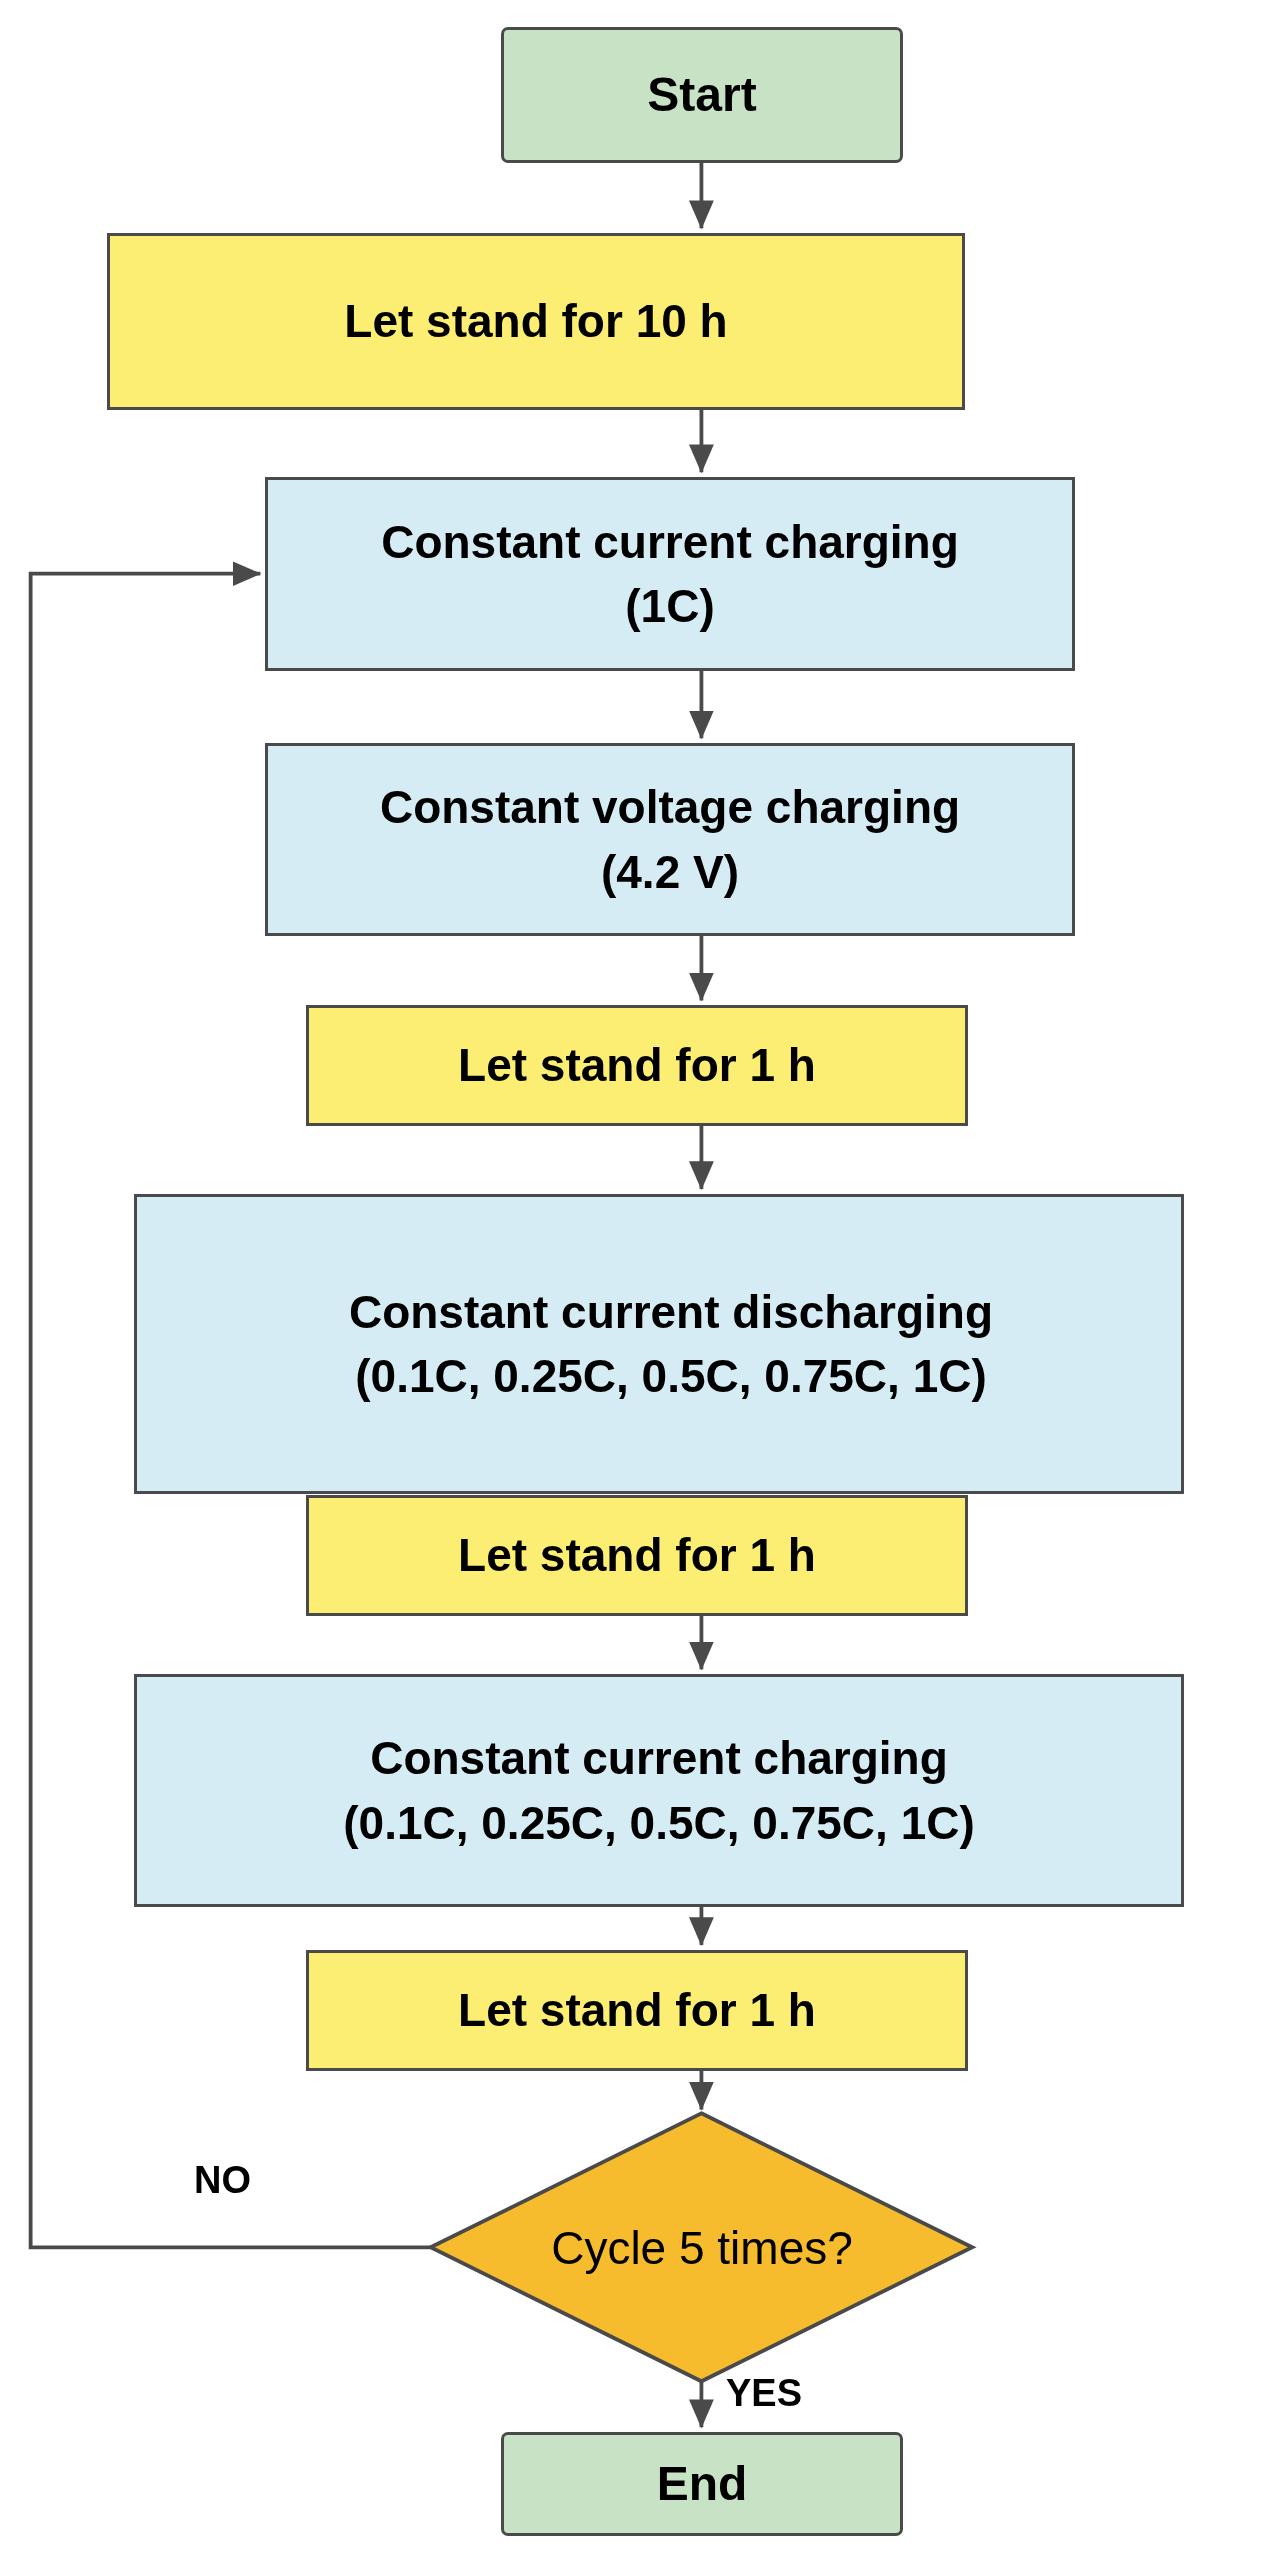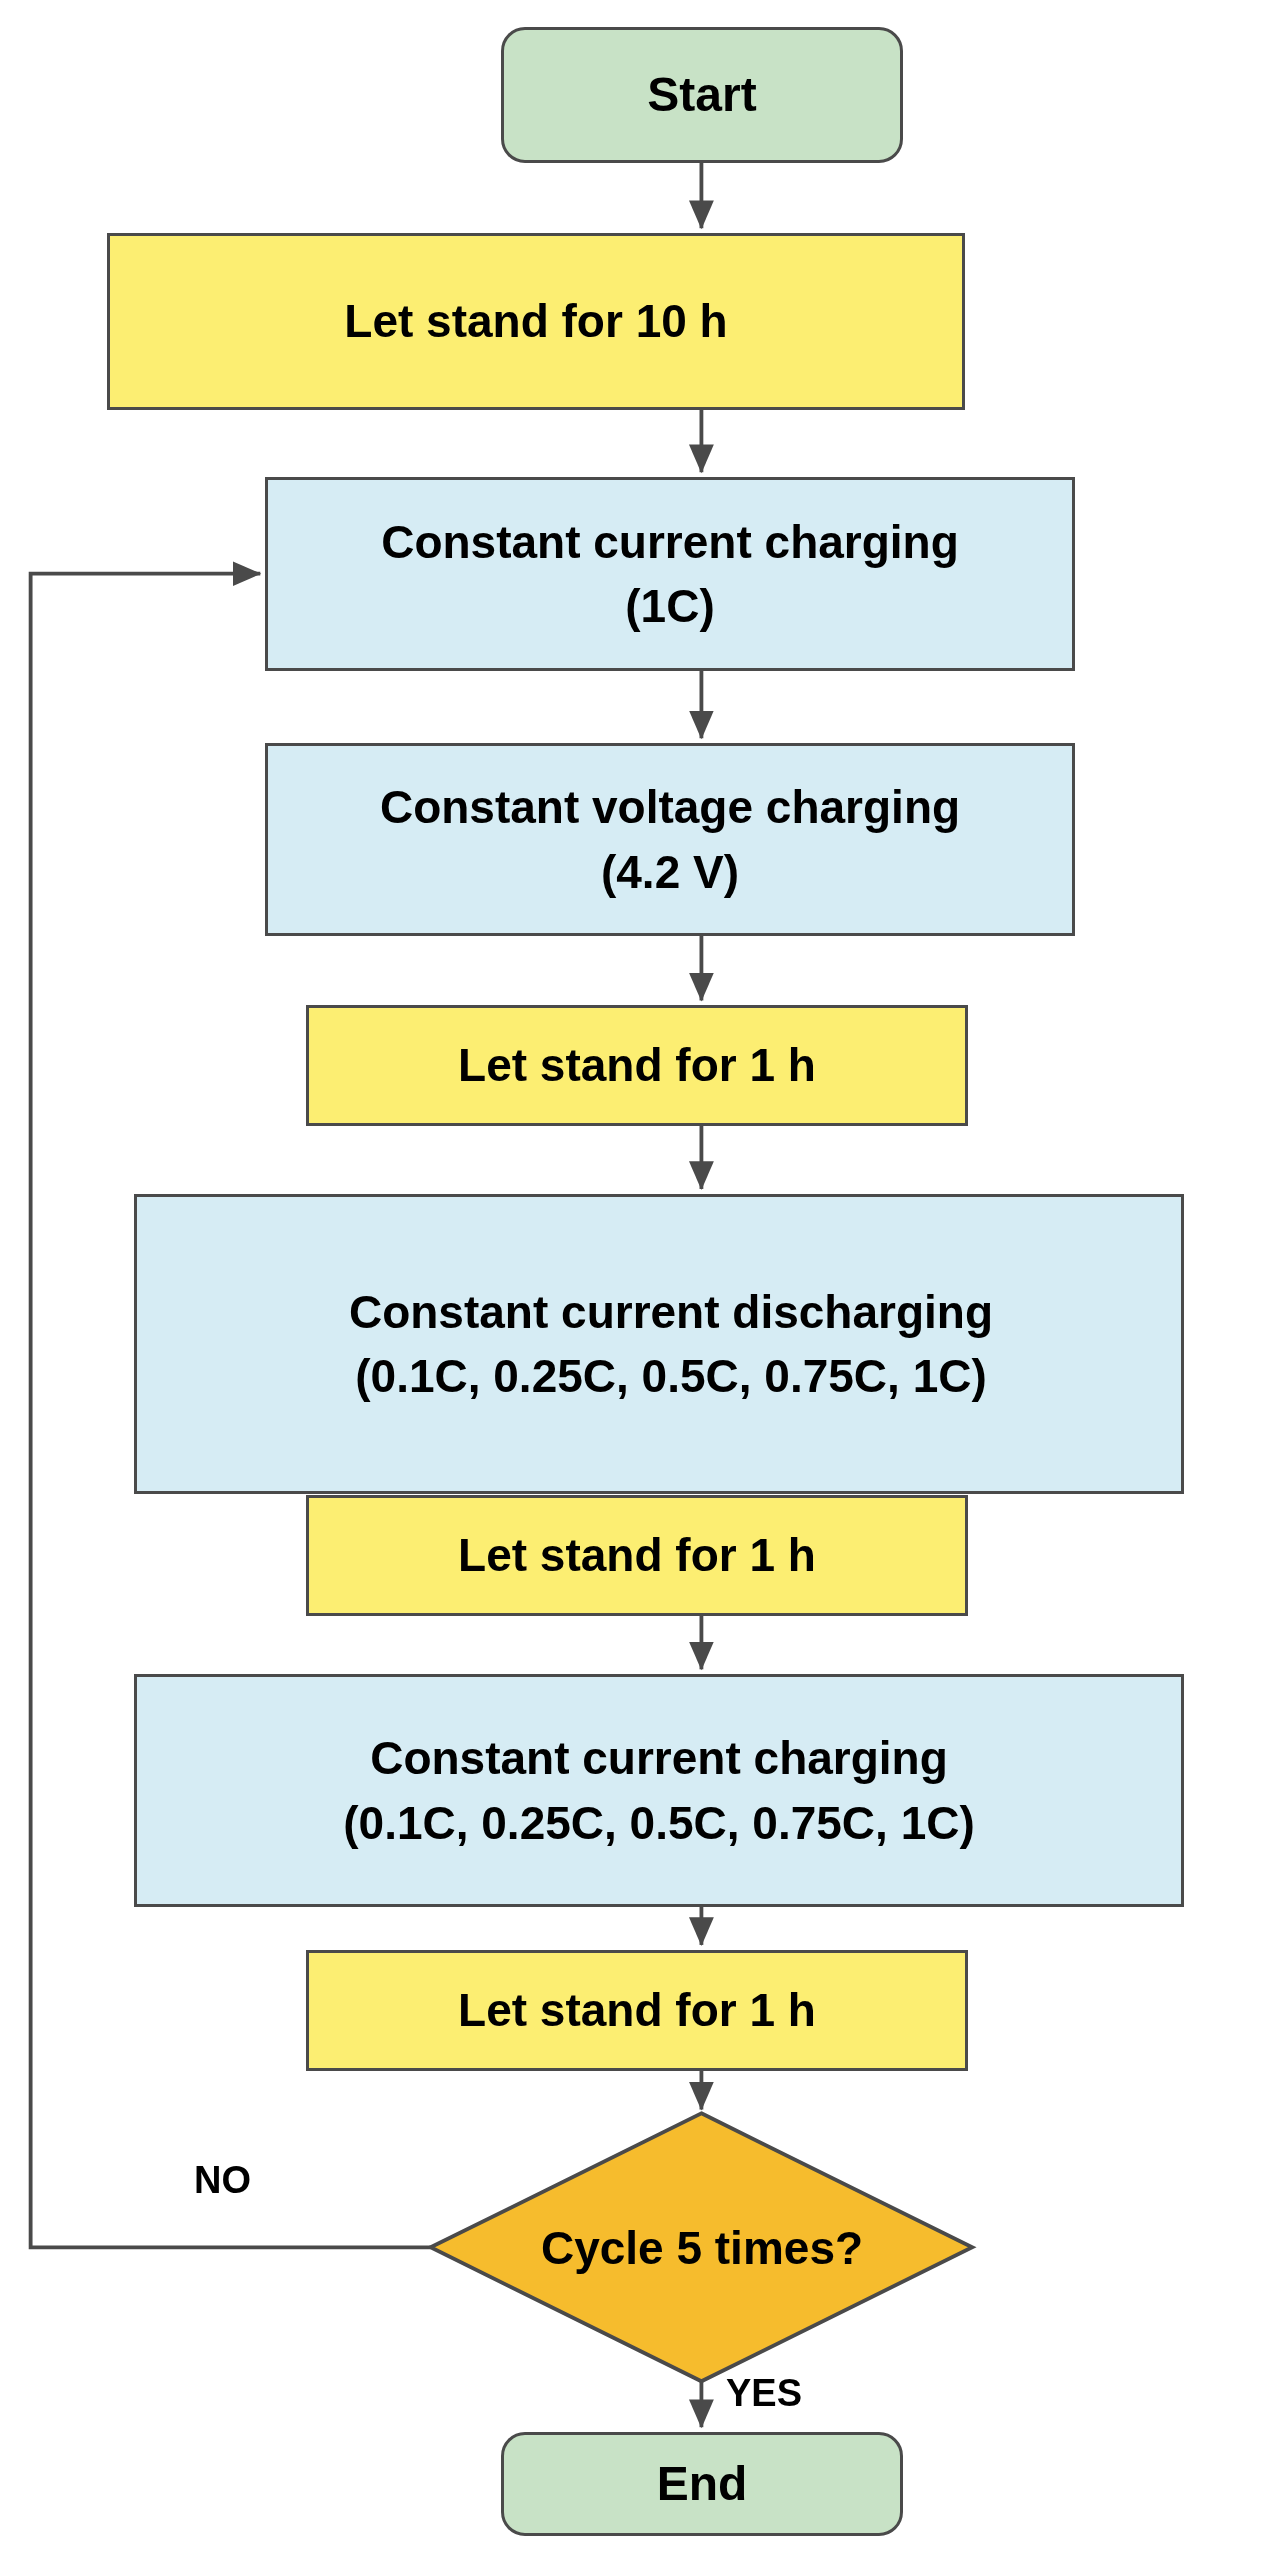--- a/index.html
+++ b/index.html
@@ -11,27 +11,27 @@
     position:relative; width:1288px; height:2576px; background:var(--bg);
     font-family:"Liberation Sans", sans-serif; overflow:hidden;
   }
   .connectors{position:absolute; left:0; top:0; width:1288px; height:2576px;}
   .node{
     position:absolute; box-sizing:border-box;
     display:flex; flex-direction:column; justify-content:center; align-items:center;
     border:3.8px solid var(--line); color:var(--text);
     font-weight:bold; font-size:46px; line-height:1.4; text-align:center;
   }
-  .terminal{background:var(--green); border-radius:24px; font-size:48px;}
+  .terminal{background:var(--green); border-radius:7px; font-size:48px;}
   .yellow{background:var(--yellow);}
   .blue{background:var(--blue);}
   .diamond-label{
     position:absolute; box-sizing:border-box; background:transparent; border:none;
     display:flex; justify-content:center; align-items:center;
-    color:var(--text); font-weight:bold; font-size:46px; text-align:center;
+    color:var(--text); font-weight:normal; font-size:46px; text-align:center;
   }
   .branch-label{
     position:absolute; color:var(--text); font-weight:bold; font-size:38px;
     text-align:center;
   }
   .node span{display:block;}
 </style>
 </head>
 <body>
 

